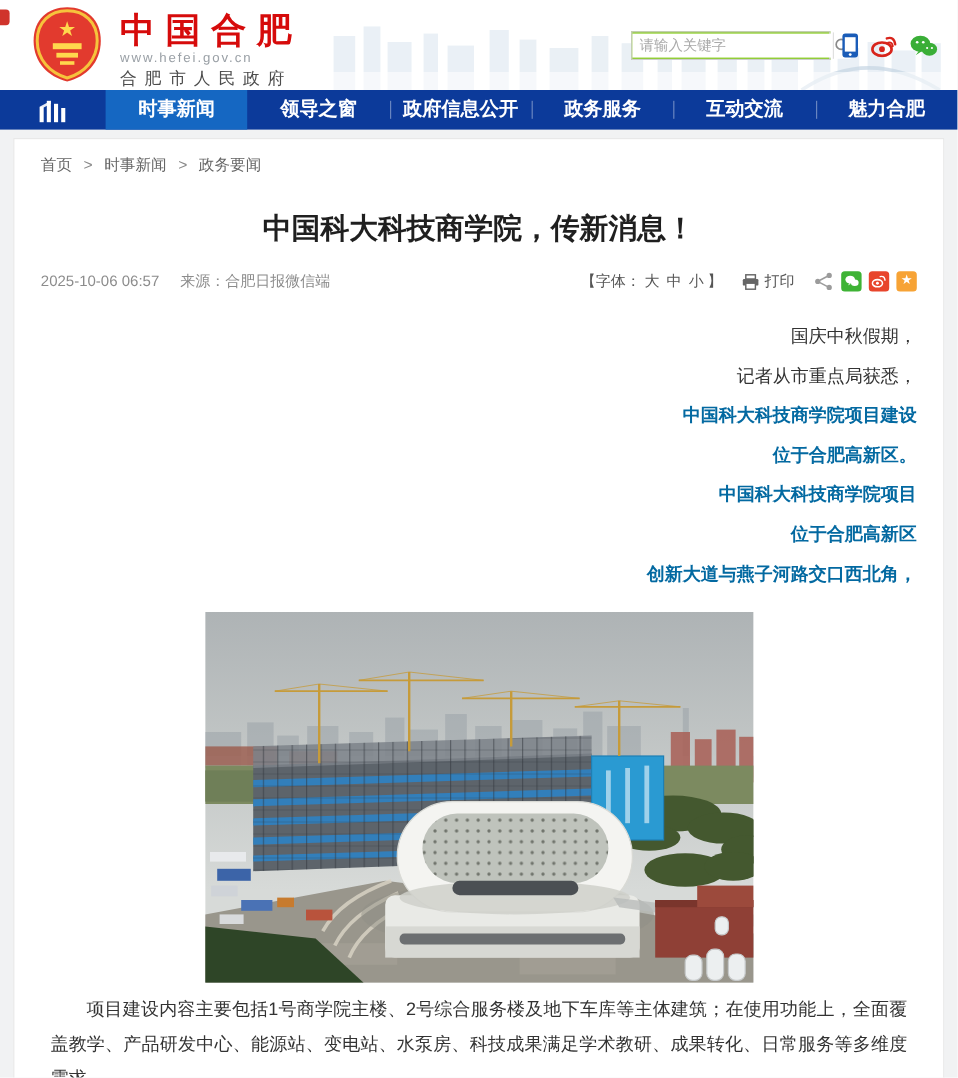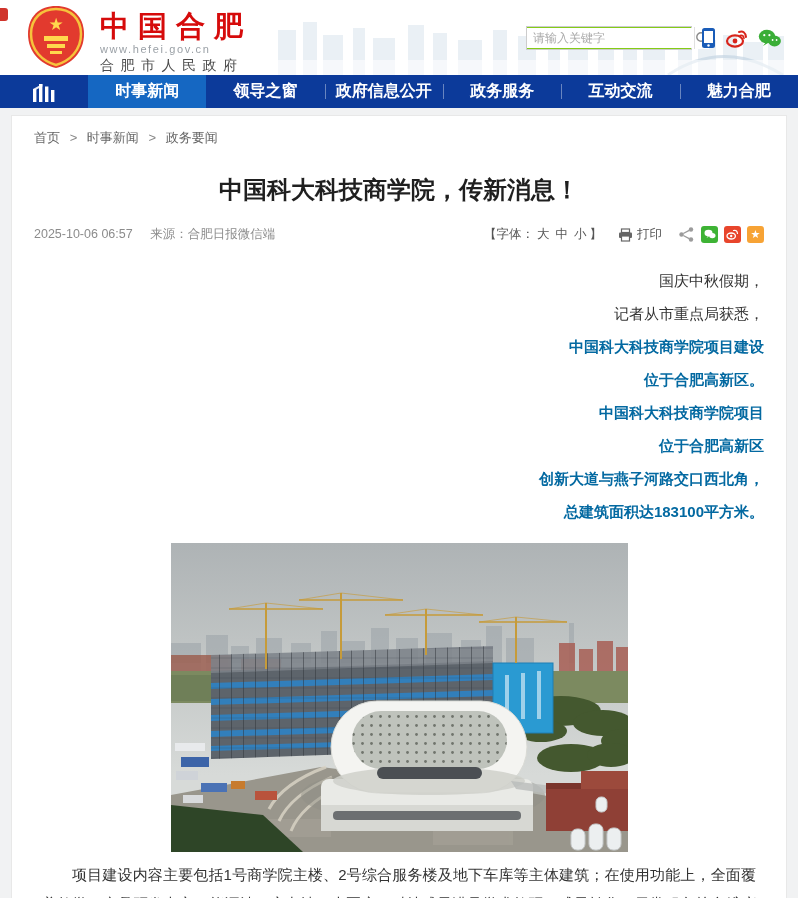--- a/index.html
+++ b/index.html
@@ -244,21 +244,20 @@
   </div>
 
   <div class="lead-section">
     <p class="lead-line">国庆中秋假期，</p>
     <p class="lead-line">记者从市重点局获悉，</p>
     <p class="lead-line bold">中国科大科技商学院项目建设</p>
     <p class="lead-line bold">位于合肥高新区。</p>
     <p class="lead-line bold">中国科大科技商学院项目</p>
     <p class="lead-line bold">位于合肥高新区</p>
     <p class="lead-line bold">创新大道与燕子河路交口西北角，</p>
-    <p class="lead-line bold">总建筑面积达183100平方米。</p>
   </div>
 
   <div class="photo-wrap">
     <svg width="457" height="309" viewBox="0 0 457 309">
       <defs>
         <linearGradient id="sky" x1="0" y1="0" x2="0" y2="1">
           <stop offset="0" stop-color="#aeb3b5"></stop>
           <stop offset="0.45" stop-color="#c6cac9"></stop>
           <stop offset="0.75" stop-color="#d7dad8"></stop>
         </linearGradient>

